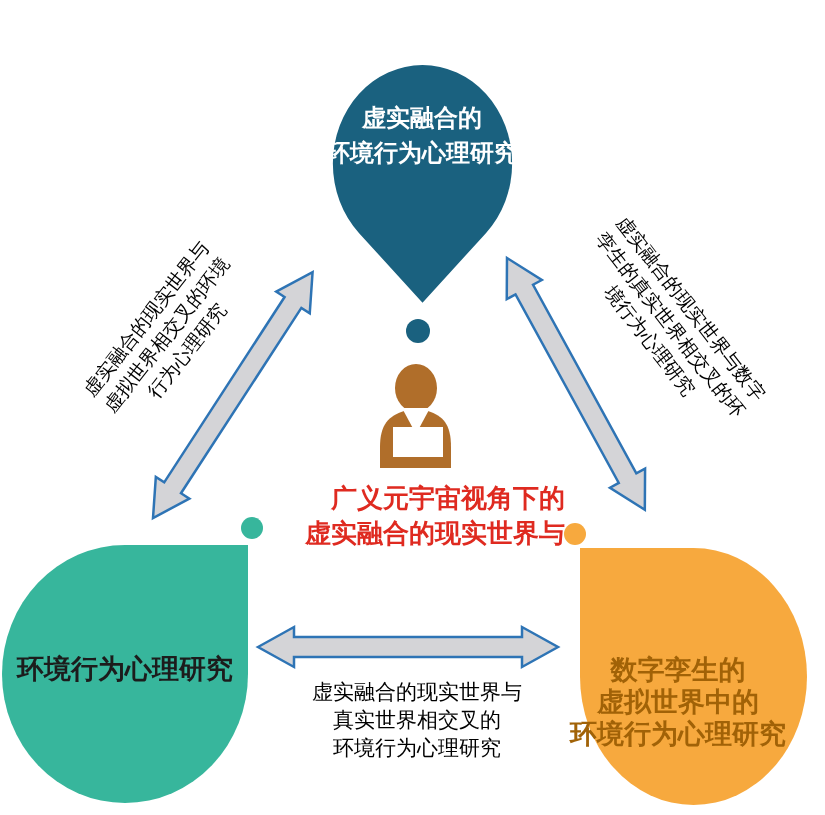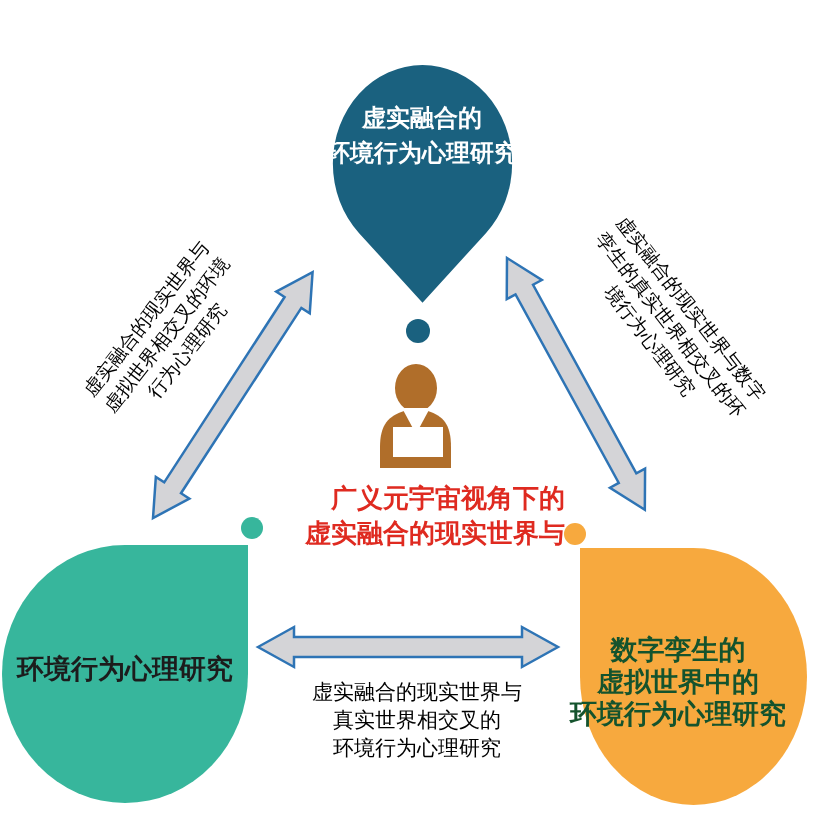--- a/index.html
+++ b/index.html
@@ -29,21 +29,21 @@
   .dot { border-radius:50%; }
   #dot-top   { left:406px; top:319px; width:24px; height:24px; background:#1a617f; }
   #dot-left  { left:241px; top:517px; width:22px; height:22px; background:#37b69c; }
   #dot-right { left:564px; top:523px; width:22px; height:22px; background:#f7a93e; }
 
   
   .node-label { text-align:center; font-weight:bold; }
   .node-label span { display:block; }
   #label-top   { left:295px; top:100px; width:254px; font-size:24px; line-height:35px; color:#ffffff; }
   #label-left  { left:2px;   top:652px; width:246px; font-size:27px; line-height:34px; color:#1c1c1c; }
-  #label-right { left:563px; top:634px; width:230px; font-size:27px; line-height:32px; color:#14532d; }
+  #label-right { left:563px; top:654px; width:230px; font-size:27px; line-height:32px; color:#a16207; }
 
   
   #label-center { left:265px; top:481px; width:300px; text-align:center;
     font-size:26px; line-height:35px; font-weight:bold; color:#df2a20; }
   #label-center span { display:block;text-align:right; }
 
   
   .edge-label { text-align:center; font-family:"Liberation Serif", serif; color:#000000; }
   .edge-label span { display:block; }
   #edge-label-left  { left:37px;  top:296px; width:260px; font-size:19px; line-height:26px;

